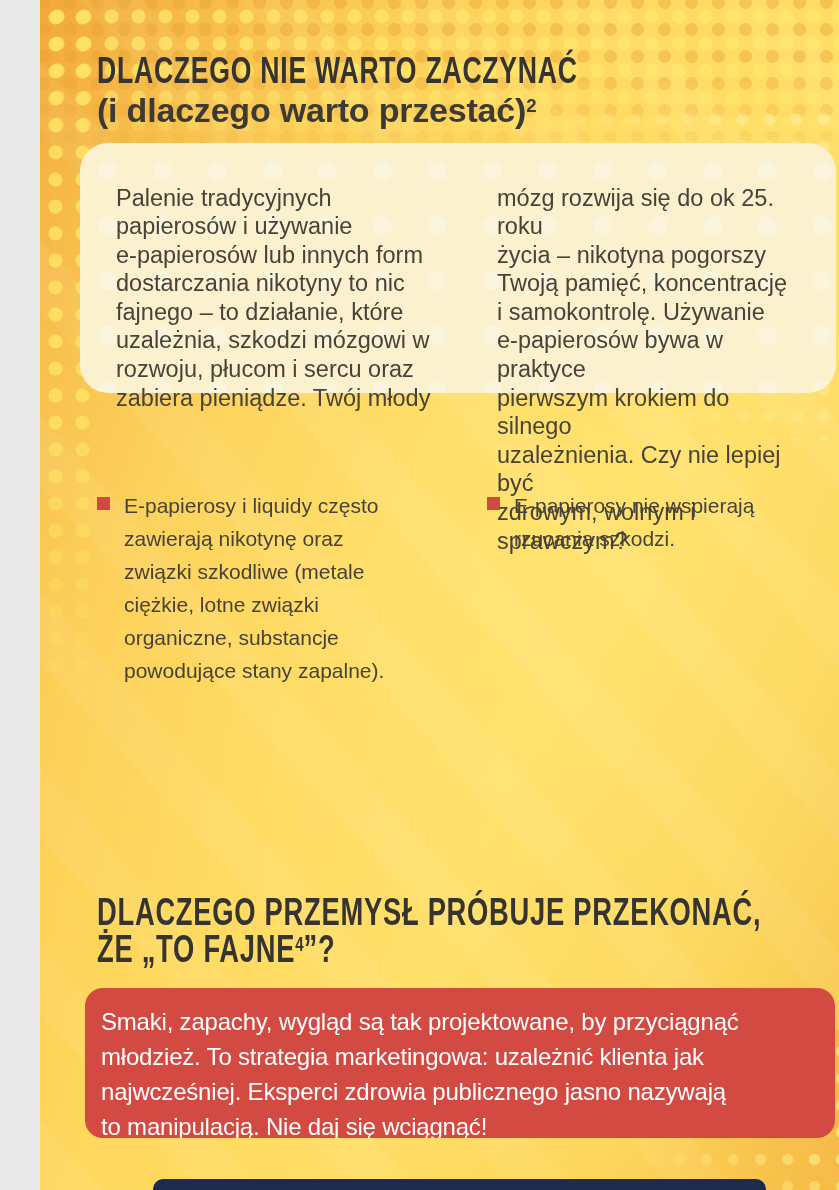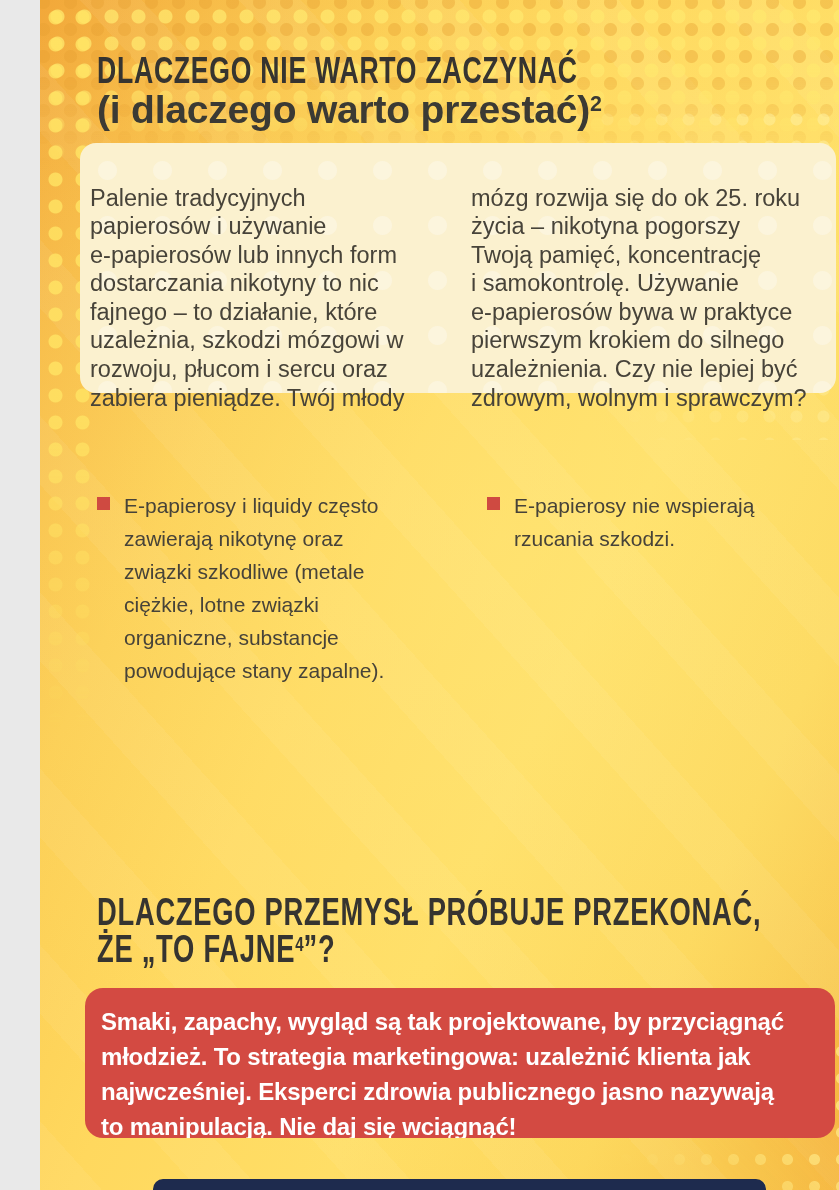--- a/index.html
+++ b/index.html
@@ -40,24 +40,24 @@
     mask-image:linear-gradient(225deg,#000 35%,transparent 85%); }
 
   
   .h-display { color:#363430; font-weight:700; }
   .cond { display:inline-block; transform:scaleX(.72); transform-origin:0 60%;
           white-space:nowrap; letter-spacing:1px; }
   .sup { font-size:55%; vertical-align:baseline; position:relative; top:-0.55em; letter-spacing:0; }
 
   .title-block { position:absolute; left:57px; top:50px; }
   .title-line1 { font-size:37px; line-height:42px; }
-  .title-sub { font-size:39px; line-height:36px; font-weight:700; color:#3b3a34; letter-spacing:-0.2px; }
+  .title-sub { font-size:34px; line-height:36px; font-weight:700; color:#3b3a34; letter-spacing:-0.2px; }
 
   .intro-card { position:absolute; left:40px; top:143px; width:756px; height:250px;
-    box-sizing:border-box; border-radius:16px; padding:17px 10px;
+    box-sizing:border-box; border-radius:28px; padding:17px 36px;
     background-color:#fbf1cf;
     background-image:radial-gradient(circle, rgba(255,255,255,.30) 9px, rgba(255,255,255,0) 10px);
     background-size:55px 55px;
     display:flex; }
   .intro-col { white-space:pre-line; font-size:23.5px; line-height:28.6px; color:#474339; }
   .intro-col.left { width:381px; flex:none; }
   .intro-col.right { flex:1; }
 
   .facts-heading { position:absolute; left:57px; top:428px; font-size:40px; line-height:46px; }
 
@@ -67,21 +67,21 @@
   .facts ul.right { flex:1; }
   .facts li { display:flex; margin:0 0 2px 0; }
   .sq { width:13px; height:13px; background:#cf4a41; margin:8px 14px 0 0; flex:none; }
   .fact-text { white-space:pre-line; font-size:21px; line-height:33px; color:#474339; }
 
   .industry-heading { position:absolute; left:57px; top:894px; font-size:38px; line-height:37px; }
 
   .industry-card { position:absolute; left:45px; top:988px; width:750px; height:150px;
     box-sizing:border-box; border-radius:18px; background:#d34a42;
     padding:16px 16px 0 16px; overflow:hidden; }
-  .industry-body { white-space:pre-line; margin:0; color:#ffffff; font-weight:700;
+  .industry-body { white-space:pre-line; margin:0; color:#ffffff; font-weight:400;
     font-size:24px; line-height:35px; letter-spacing:-0.2px; }
 
   .footer-bar { position:absolute; left:113px; top:1179px; width:613px; height:22px;
     background:#1e2b4e; border-radius:10px 10px 0 0; }
 </style>
 </head>
 <body>
 
 <div class="poster">
 

